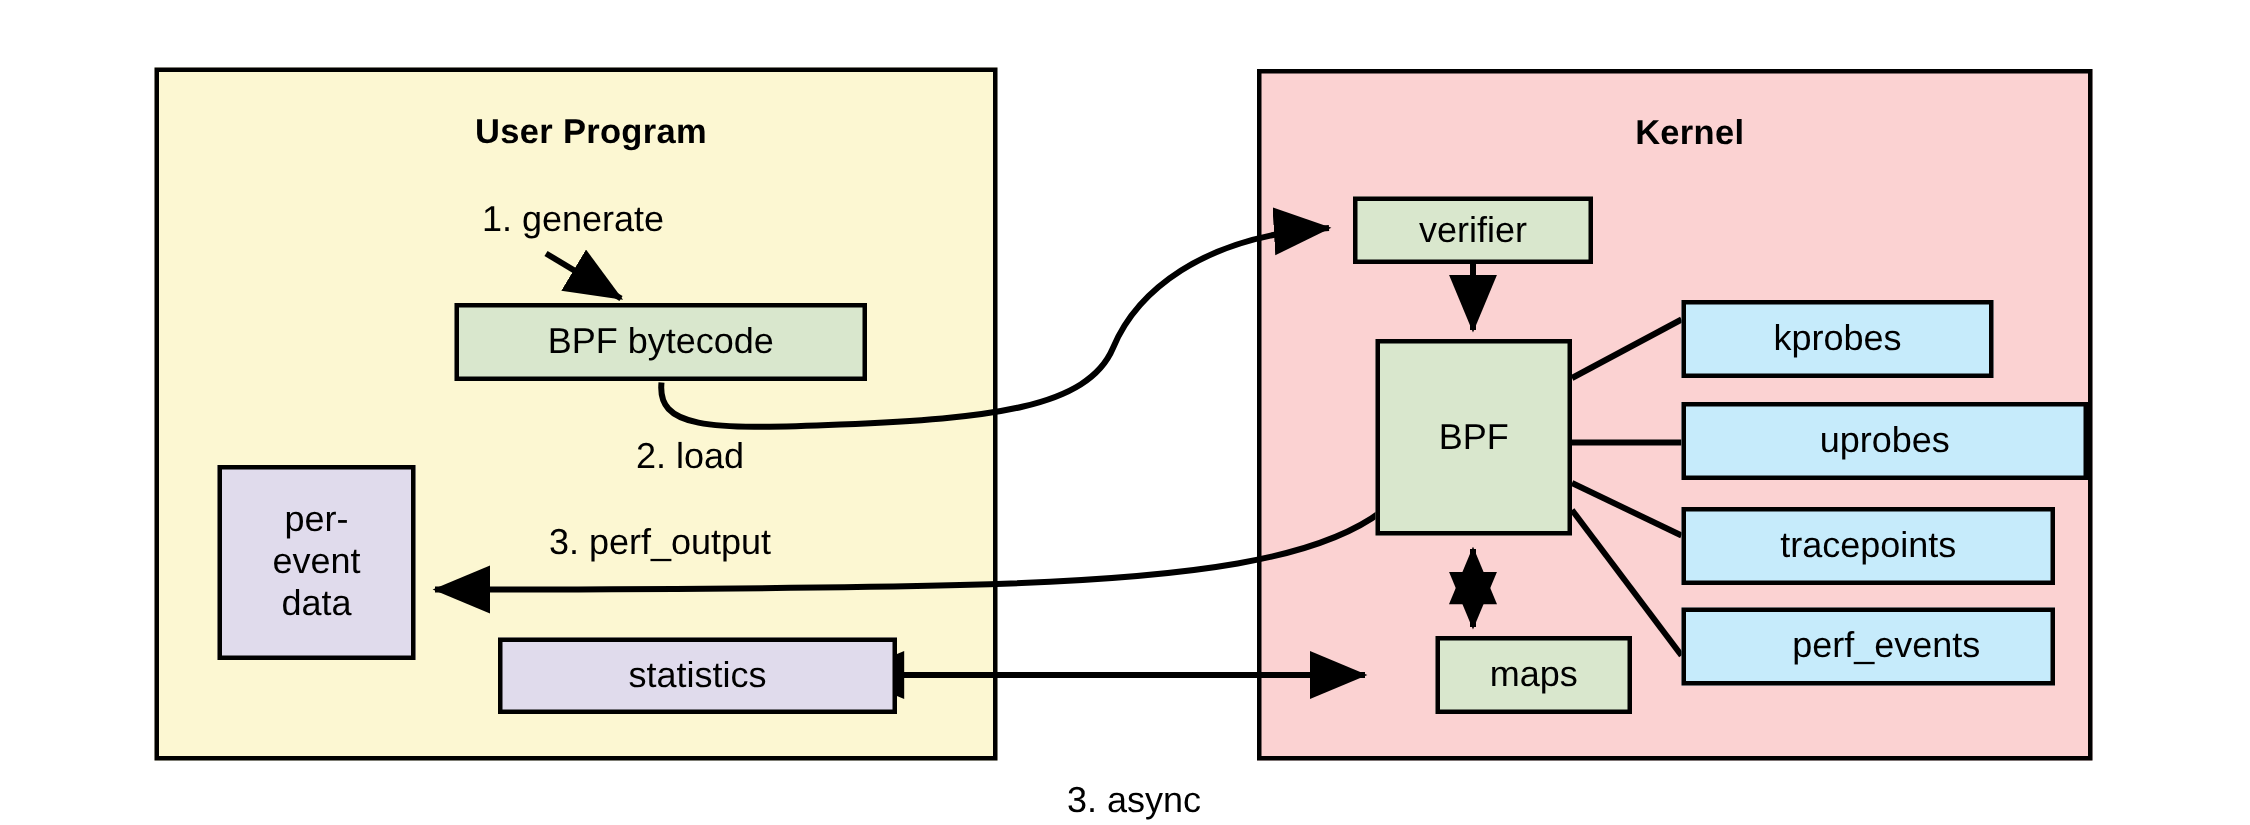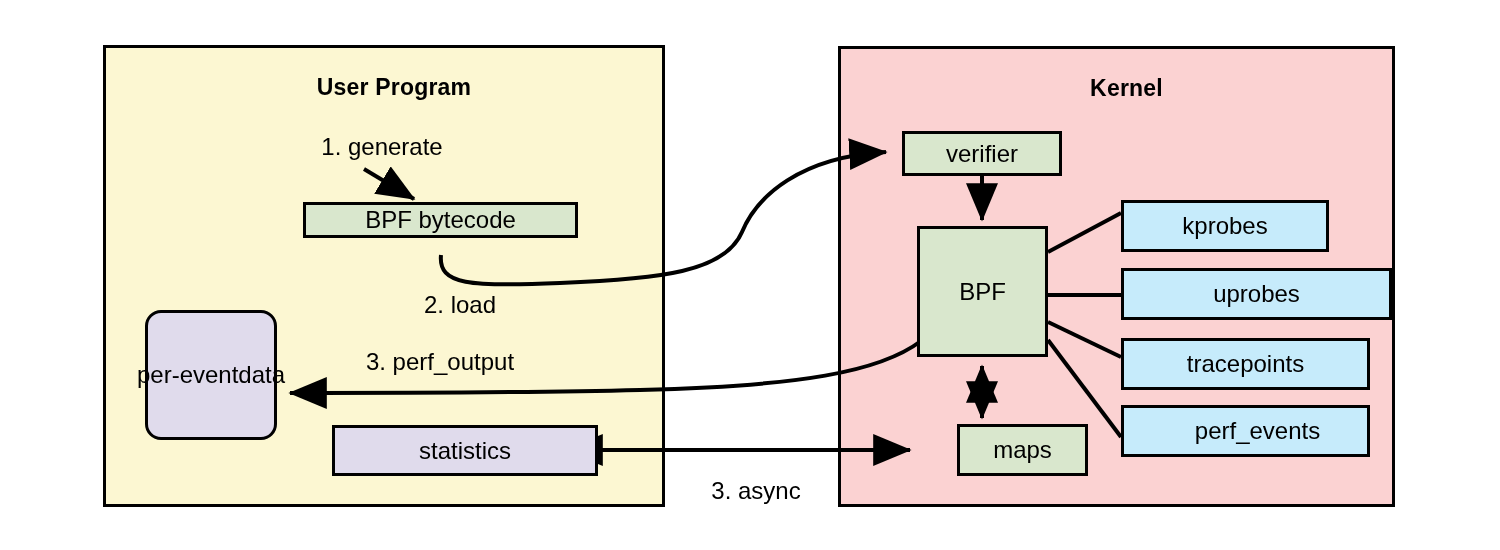--- a/index.html
+++ b/index.html
@@ -40,22 +40,22 @@
     display: flex;
     align-items: center;
     justify-content: center;
     text-align: right;
     font-size: 24px;
     color: #000000;
     line-height: 1.16;
     z-index: 3;
   }
   .node.multiline {
+    flex-direction: column;
     line-height: 1.18;
-    border-radius: 16px;
   }
   .label {
     position: absolute;
     font-size: 24px;
     color: #000000;
     white-space: pre;
     text-align: center;
     z-index: 4;
   }
   svg.overlay {
@@ -109,21 +109,21 @@
       <line x1="1048" y1="252" x2="1121" y2="213"></line>
 
       <line x1="1048" y1="295" x2="1121" y2="295"></line>
 
       <line x1="1048" y1="322" x2="1121" y2="357"></line>
 
       <line x1="1048" y1="340" x2="1121" y2="437"></line>
     </g>
   </svg>
 
-  <div class="node" style="left:303px; top:202px; width:275px; height:36px; background:#d9e7cd;">BPF bytecode</div>
+  <div class="node" style="left:303px; top:202px; width:275px; height:52px; background:#d9e7cd;">BPF bytecode</div>
 
   <div class="node multiline" style="left:145px; top:310px; width:132px; height:130px; background:#e0dbec;">
     <span>per-</span>
     <span>event</span>
     <span>data</span>
   </div>
 
   <div class="node" style="left:332px; top:425px; width:266px; height:51px; background:#e0dbec;">statistics</div>
 
   <div class="node" style="left:902px; top:131px; width:160px; height:45px; background:#d9e7cd;">verifier</div>
@@ -140,17 +140,17 @@
 
   <div class="node" style="left:1121px; top:405px; width:249px; height:52px; background:#c6ebfb;padding-left:24px;">perf_events</div>
 
   <div class="label" style="left:297px; top:133px; width:170px;">1. generate</div>
 
   <div class="label" style="left:380px; top:291px; width:160px;">2. load</div>
 
   <div class="label" style="left:300px; top:348px; width:280px;">3. perf_output</div>
 
   <div class="label" style="left:676px; top:413px; width:160px; line-height:1.3;">
-    <span style="display:block;">3. async</span>
+    <span style="display:block;margin-top:43px;">3. async</span>
     
   </div>
 
 </div>
 
 </body></html>

